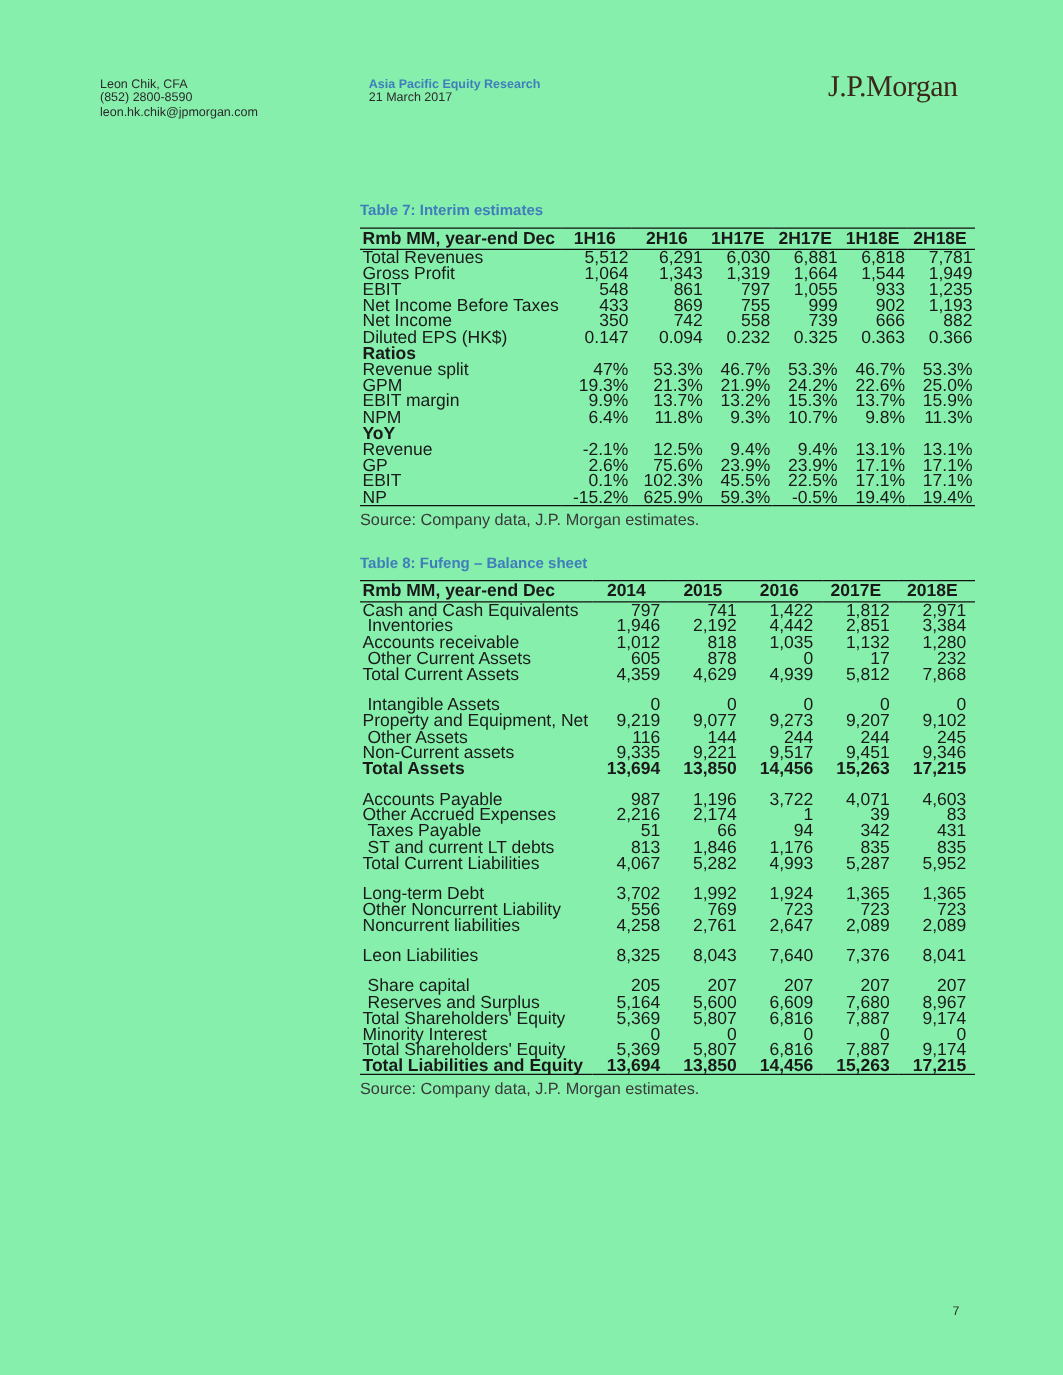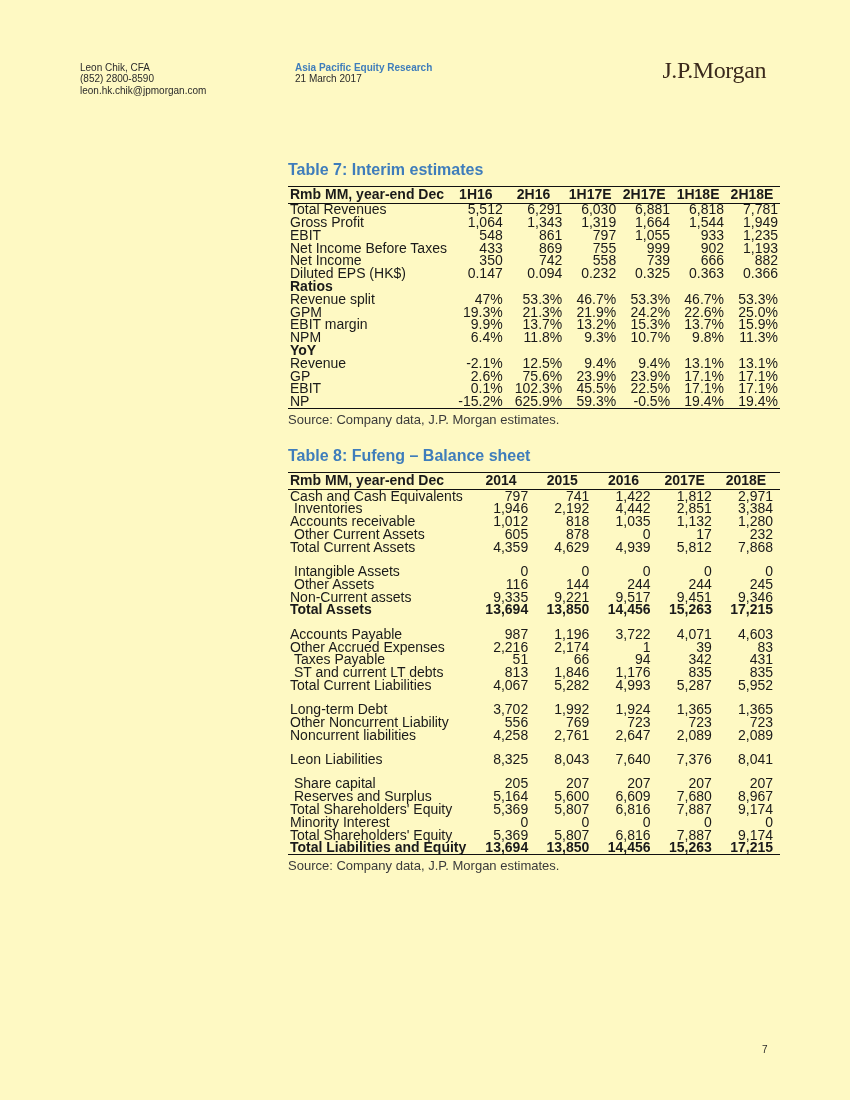--- a/index.html
+++ b/index.html
@@ -5,39 +5,39 @@
   * { margin:0; padding:0; box-sizing:border-box; }
   html,body { width:850px; height:1100px; }
   body {
     background:#f2f2f0;
     font-family:"Liberation Sans", sans-serif;
     color:#1a1a1a;
     position:relative;
   }
   .page {
     position:absolute; inset:0;
-    background:#fef9c3;
+    background:#86efac;
   }
   
   .hdr { position:absolute; top:61px; left:80px; width:690px; height:50px; }
   .analyst { position:absolute; left:0; top:1px; font-size:10px; line-height:11.4px; color:#2b2b2b; }
   .division-block { position:absolute; left:215px; top:1px; font-size:10px; line-height:11.4px; }
   .division { color:var(--accent,#3f7dbb); font-weight:bold; }
   .date { color:#2b2b2b; }
   .logo {
     position:absolute; right:4px; top:-4px;
     font-family:"Liberation Serif", serif;
     font-size:24px; letter-spacing:-0.4px;
     color:var(--logo,#3b2a1c);
   }
   
   .content { position:absolute; left:288px; top:161px; width:492px; }
   .table-block { margin-bottom:20px; }
   .table-title {
-    font-size:16px; font-weight:bold;
+    font-size:12px; font-weight:bold;
     color:var(--accent,#3f7dbb);
     margin-bottom:7px;
   }
   table { width:100%; border-collapse:collapse; font-size:14px; border-bottom:1.6px solid #111; }
   thead th {
     border-top:1.6px solid #111; border-bottom:1.4px solid #111;
     font-weight:bold; text-align:center;
     padding:2px 2px 2px 0; line-height:11.5px; white-space:nowrap;
   }
   thead th.lbl { text-align:left; padding-left:2px; }
@@ -301,20 +301,28 @@
             </tr>
             <tr>
               <td class="lbl ind">Intangible Assets</td>
               <td>0</td>
               <td>0</td>
               <td>0</td>
               <td>0</td>
               <td>0</td>
             </tr>
             <tr>
+              <td class="lbl">Property and Equipment, Net</td>
+              <td>9,219</td>
+              <td>9,077</td>
+              <td>9,273</td>
+              <td>9,207</td>
+              <td>9,102</td>
+            </tr>
+            <tr>
               <td class="lbl ind">Other Assets</td>
               <td>116</td>
               <td>144</td>
               <td>244</td>
               <td>244</td>
               <td>245</td>
             </tr>
             <tr>
               <td class="lbl">Non-Current assets</td>
               <td>9,335</td>

